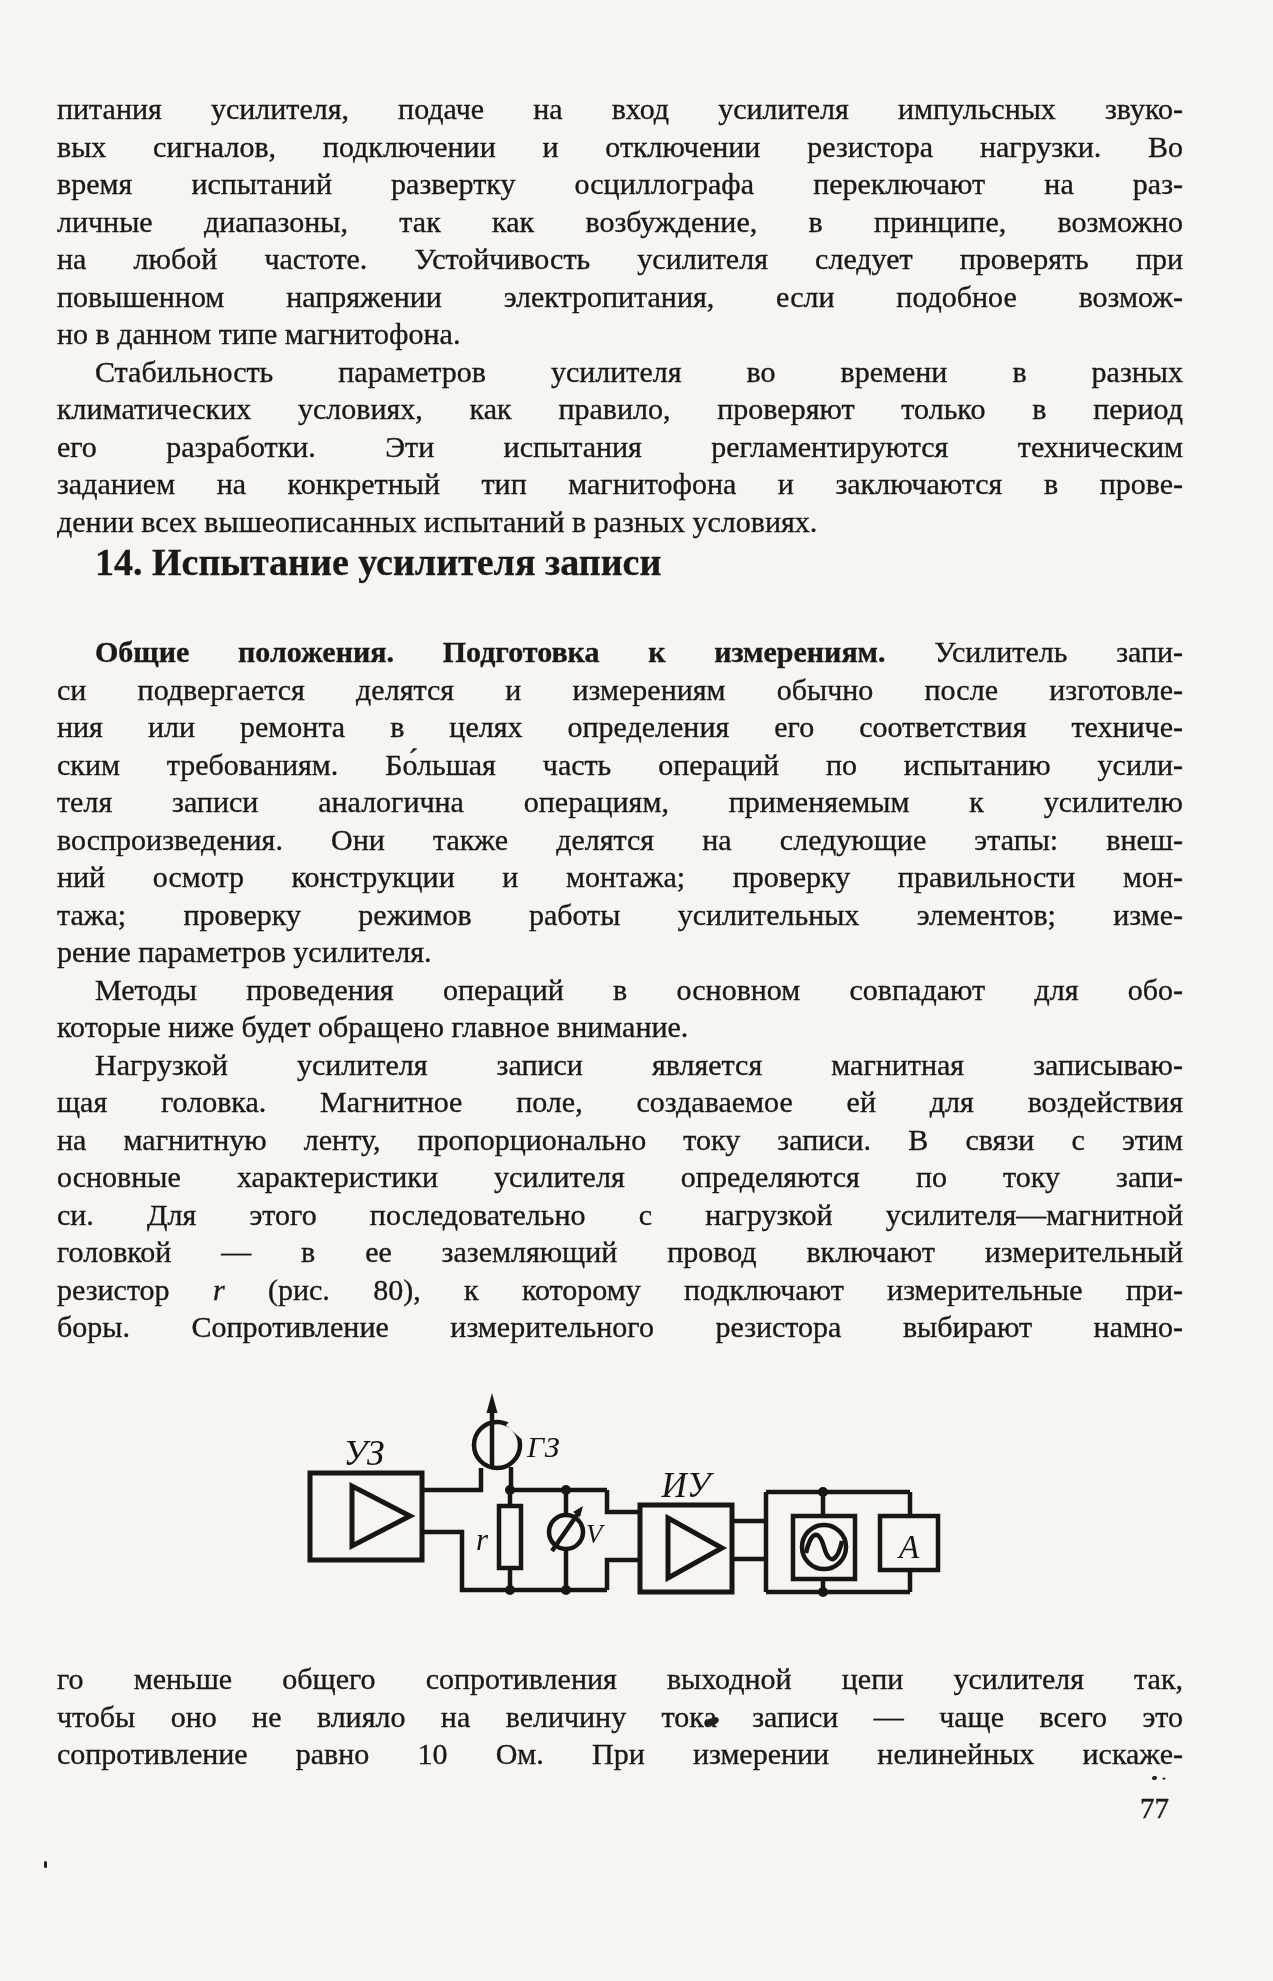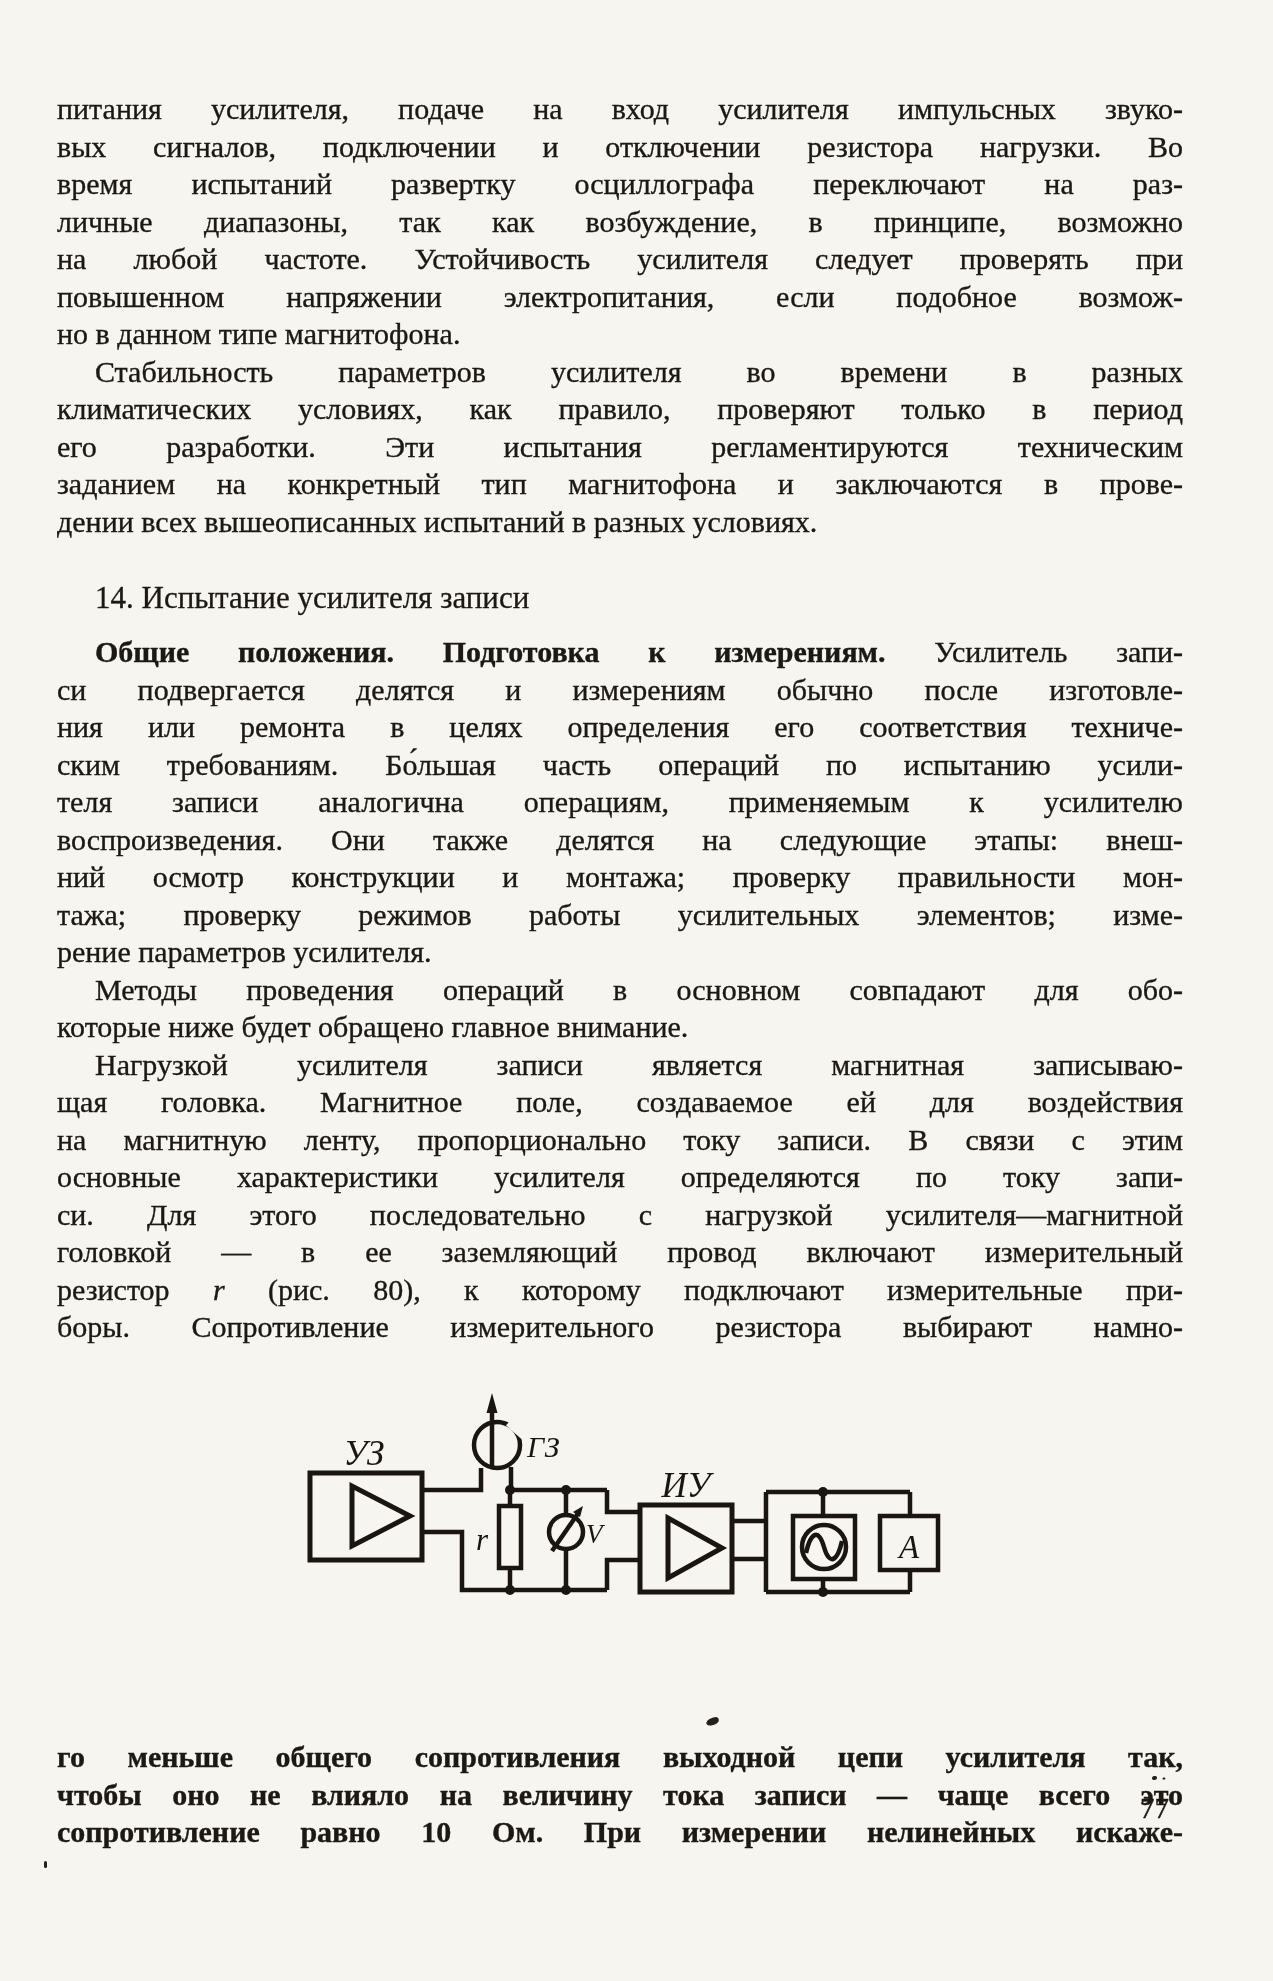--- a/index.html
+++ b/index.html
@@ -17,31 +17,31 @@
     -webkit-text-stroke:0.35px #1c1813;
     overflow:hidden;
   }
   .line{text-align:justify;text-align-last:justify;white-space:normal;}
   .line.last{text-align-last:left;}
   .line.indent{text-indent:38px;}
   .b{font-weight:bold;}
   .it{font-style:italic;}
   #tb1{top:90px;}
   #hd{
-    position:absolute;left:57px;top:578px;width:1126px;
-    font-size:31px;line-height:40px;font-weight:normal;
+    position:absolute;left:57px;top:542px;width:1126px;
+    font-size:38px;line-height:40px;font-weight:bold;
     text-indent:38px;-webkit-text-stroke:0.3px #1c1813;
   }
   #tb2{top:633px;}
   #cap{
     position:absolute;left:292px;top:1642px;width:620px;
     font-size:27px;line-height:34.5px;
     -webkit-text-stroke:0.3px #1c1813;overflow:hidden;
   }
-  #tb3{top:1738px;font-weight:bold;}
+  #tb3{top:1660px;}
   .pagenum{
     position:absolute;left:1140px;top:1792px;width:50px;
     font-size:29px;
     -webkit-text-stroke:0.4px #1c1813;
   }
   svg.fig{position:absolute;left:230px;top:1385px;}
   svg.fig .stroke{stroke:#1a1510;fill:none;stroke-width:4.5;stroke-linecap:butt;stroke-linejoin:miter;}
   svg.fig .thick{stroke-width:5;}
   svg.fig .dot{fill:#1a1510;stroke:none;}
   svg.fig text{fill:#1a1510;stroke:none;font-family:"Liberation Serif",serif;font-style:italic;}

